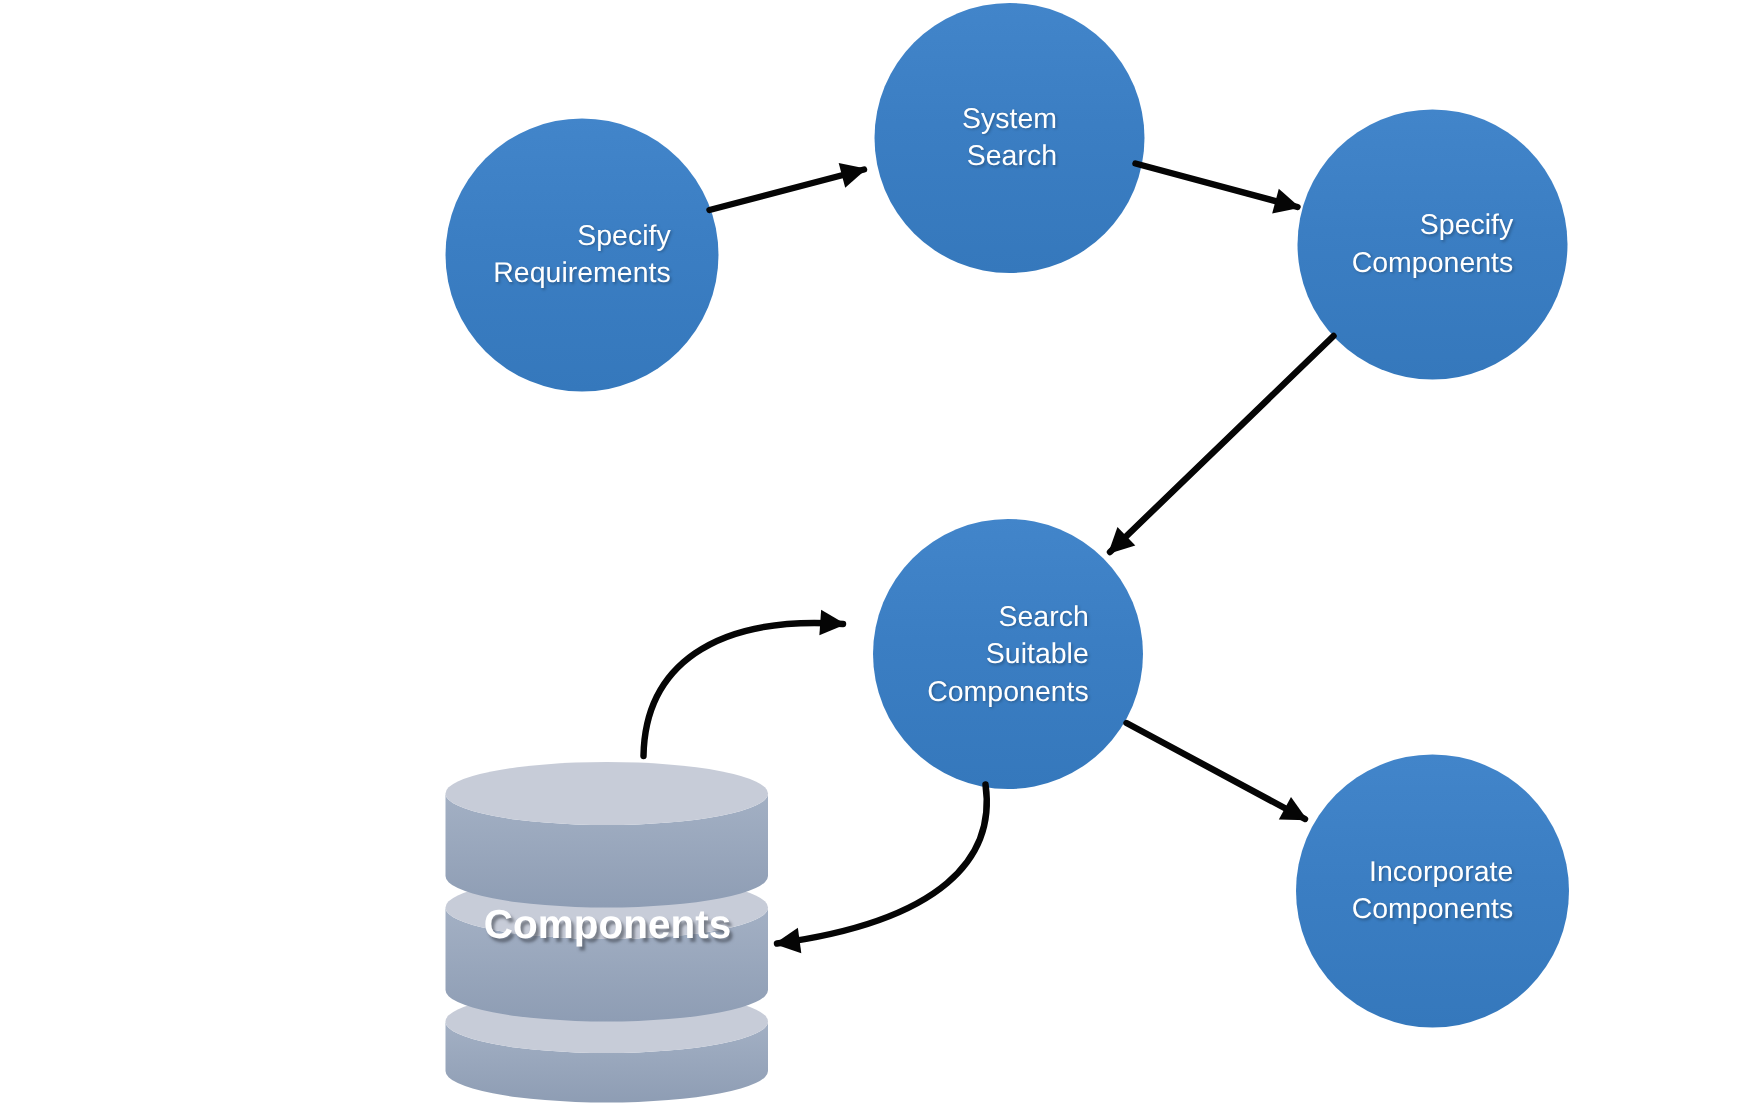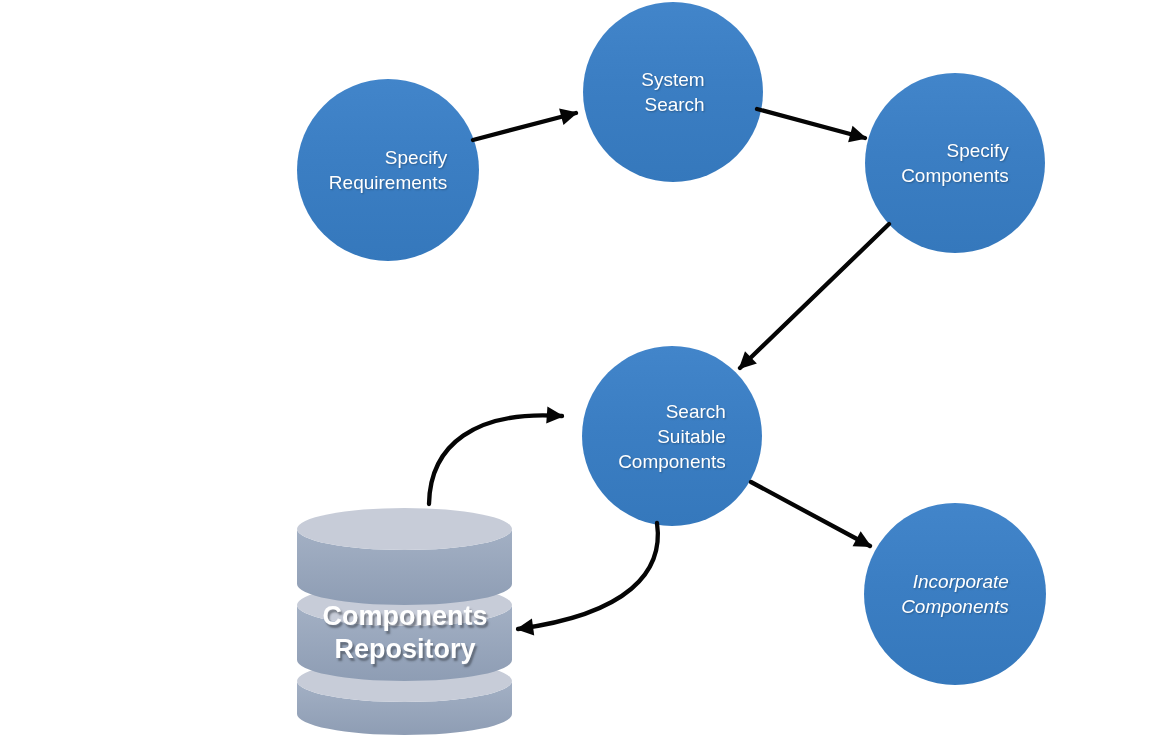--- a/index.html
+++ b/index.html
@@ -32,21 +32,21 @@
     line-height: 25px;
     text-shadow: 1px 1px 2px rgba(0,0,0,0.28);
     display: block;
   }
   .node .label span { display: block; }
 
   #node-specify-requirements      { left: 297px; top:  79px; width: 182px; height: 182px; }
   #node-system-design             { left: 583px; top:   2px; width: 180px; height: 180px; }
   #node-specify-components        { left: 865px; top:  73px; width: 180px; height: 180px; }
   #node-search-suitable-components{ left: 582px; top: 346px; width: 180px; height: 180px; }
-  #node-incorporate-components    { left: 864px; top: 503px; width: 182px; height: 182px; font-style: italic; }
+  #node-incorporate-components    { left: 864px; top: 503px; width: 182px; height: 182px; }
 
   
   .svg-layer {
     position: absolute;
     left: 0; top: 0;
     width: 1172px;
     height: 746px;
     z-index: 3;
     pointer-events: none;
   }
@@ -136,16 +136,15 @@
       <path d="M757,109 L865,138" marker-end="url(#ah)"></path>
       <path d="M889,224 L740,368" marker-end="url(#ah)"></path>
       <path d="M751,482 L870,546" marker-end="url(#ah)"></path>
       <path d="M429,504 C430,445 475,410 562,416" marker-end="url(#ah)"></path>
       <path d="M657,523 C664,572 628,614 518,629" marker-end="url(#ah)"></path>
     </g>
   </svg>
 
   <div class="repo-label">
     <span>Components</span>
-    <span>Repository</span>
   </div>
 
 </div>
 
 </body></html>

